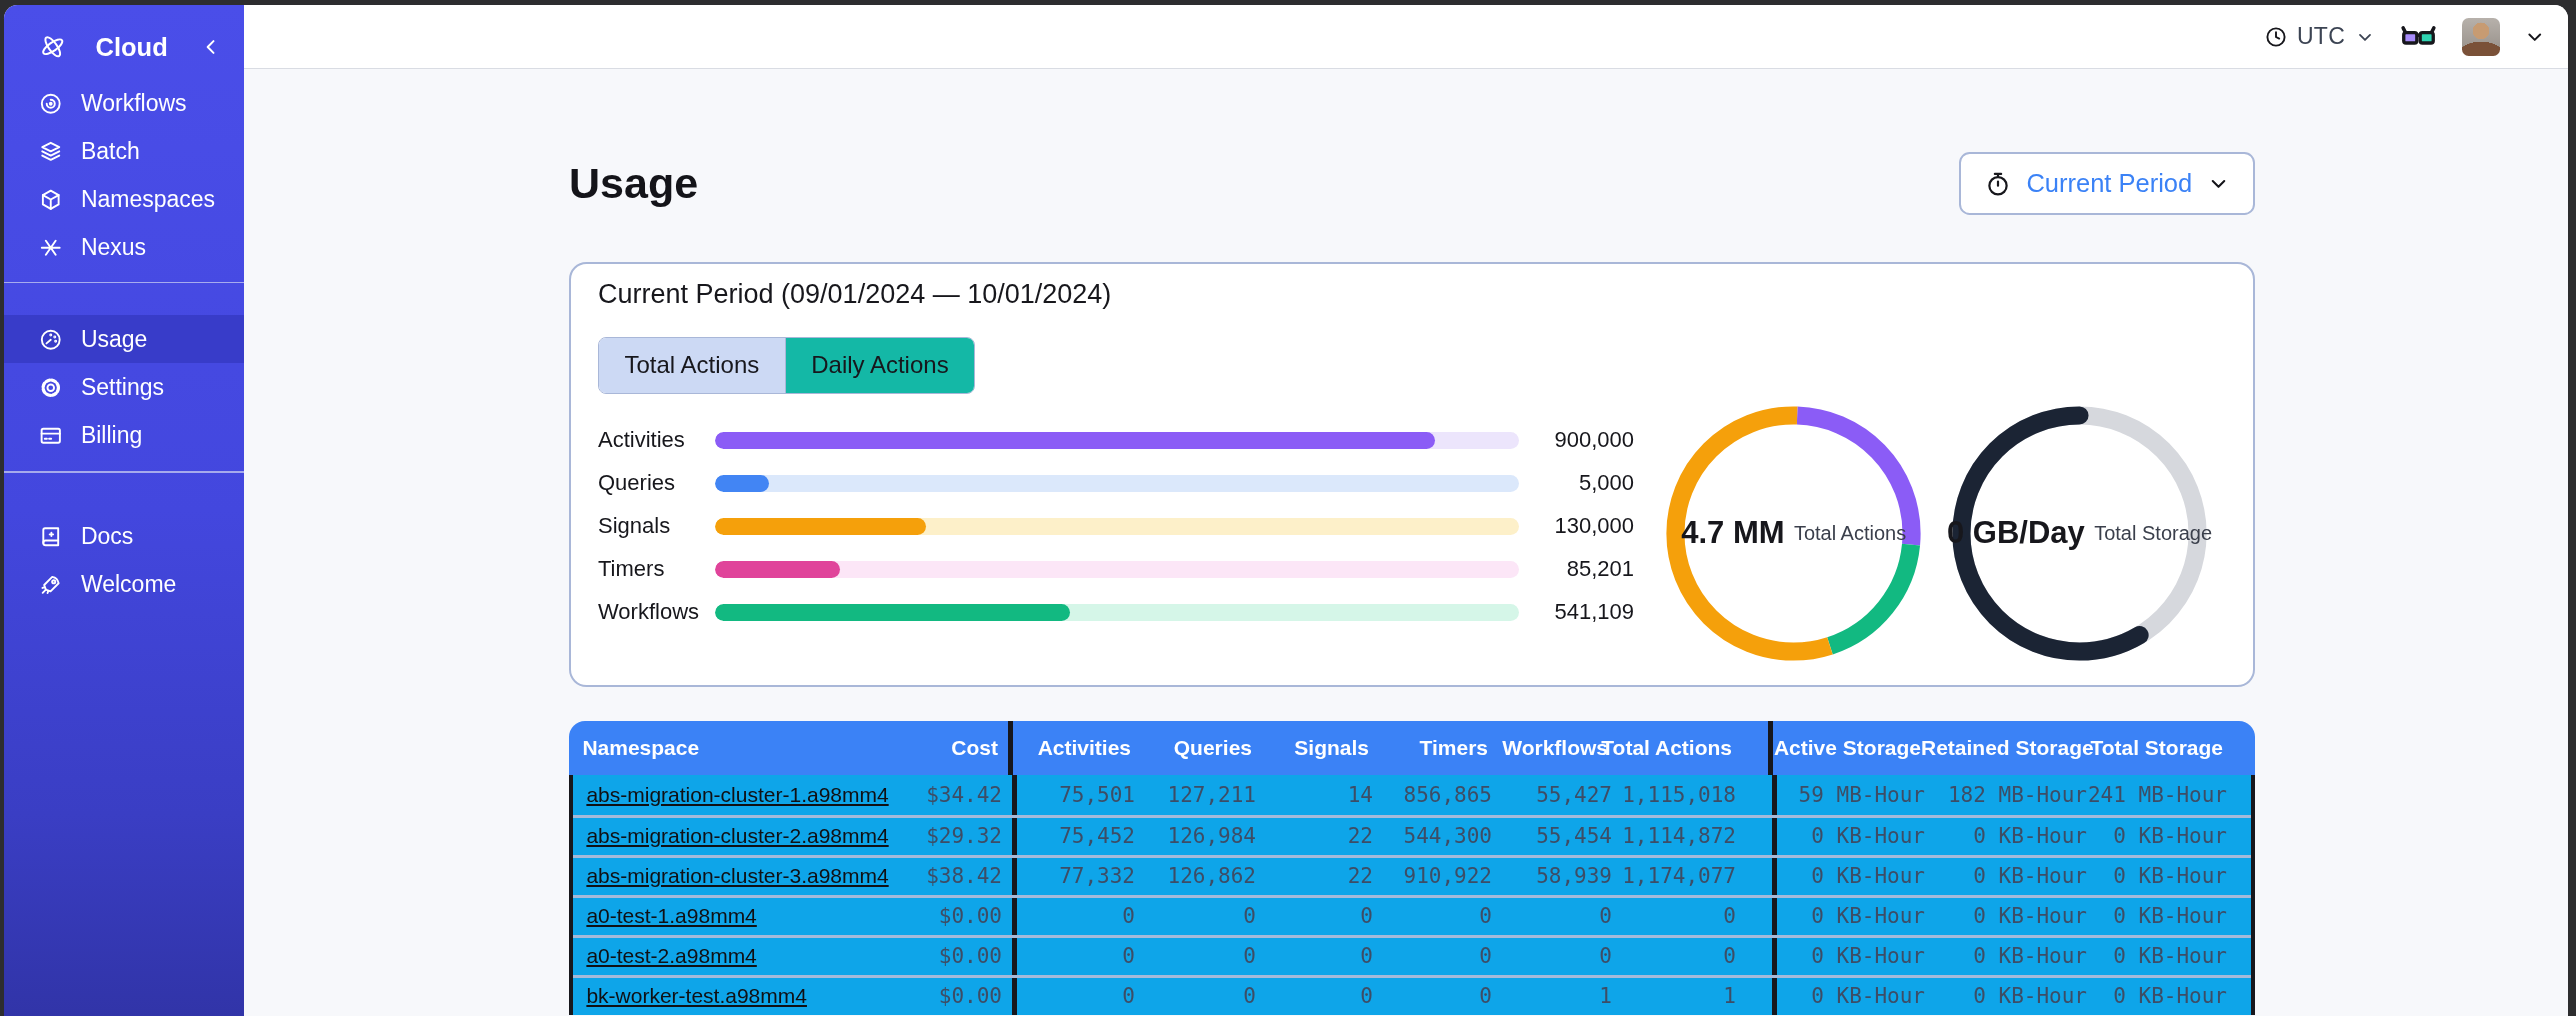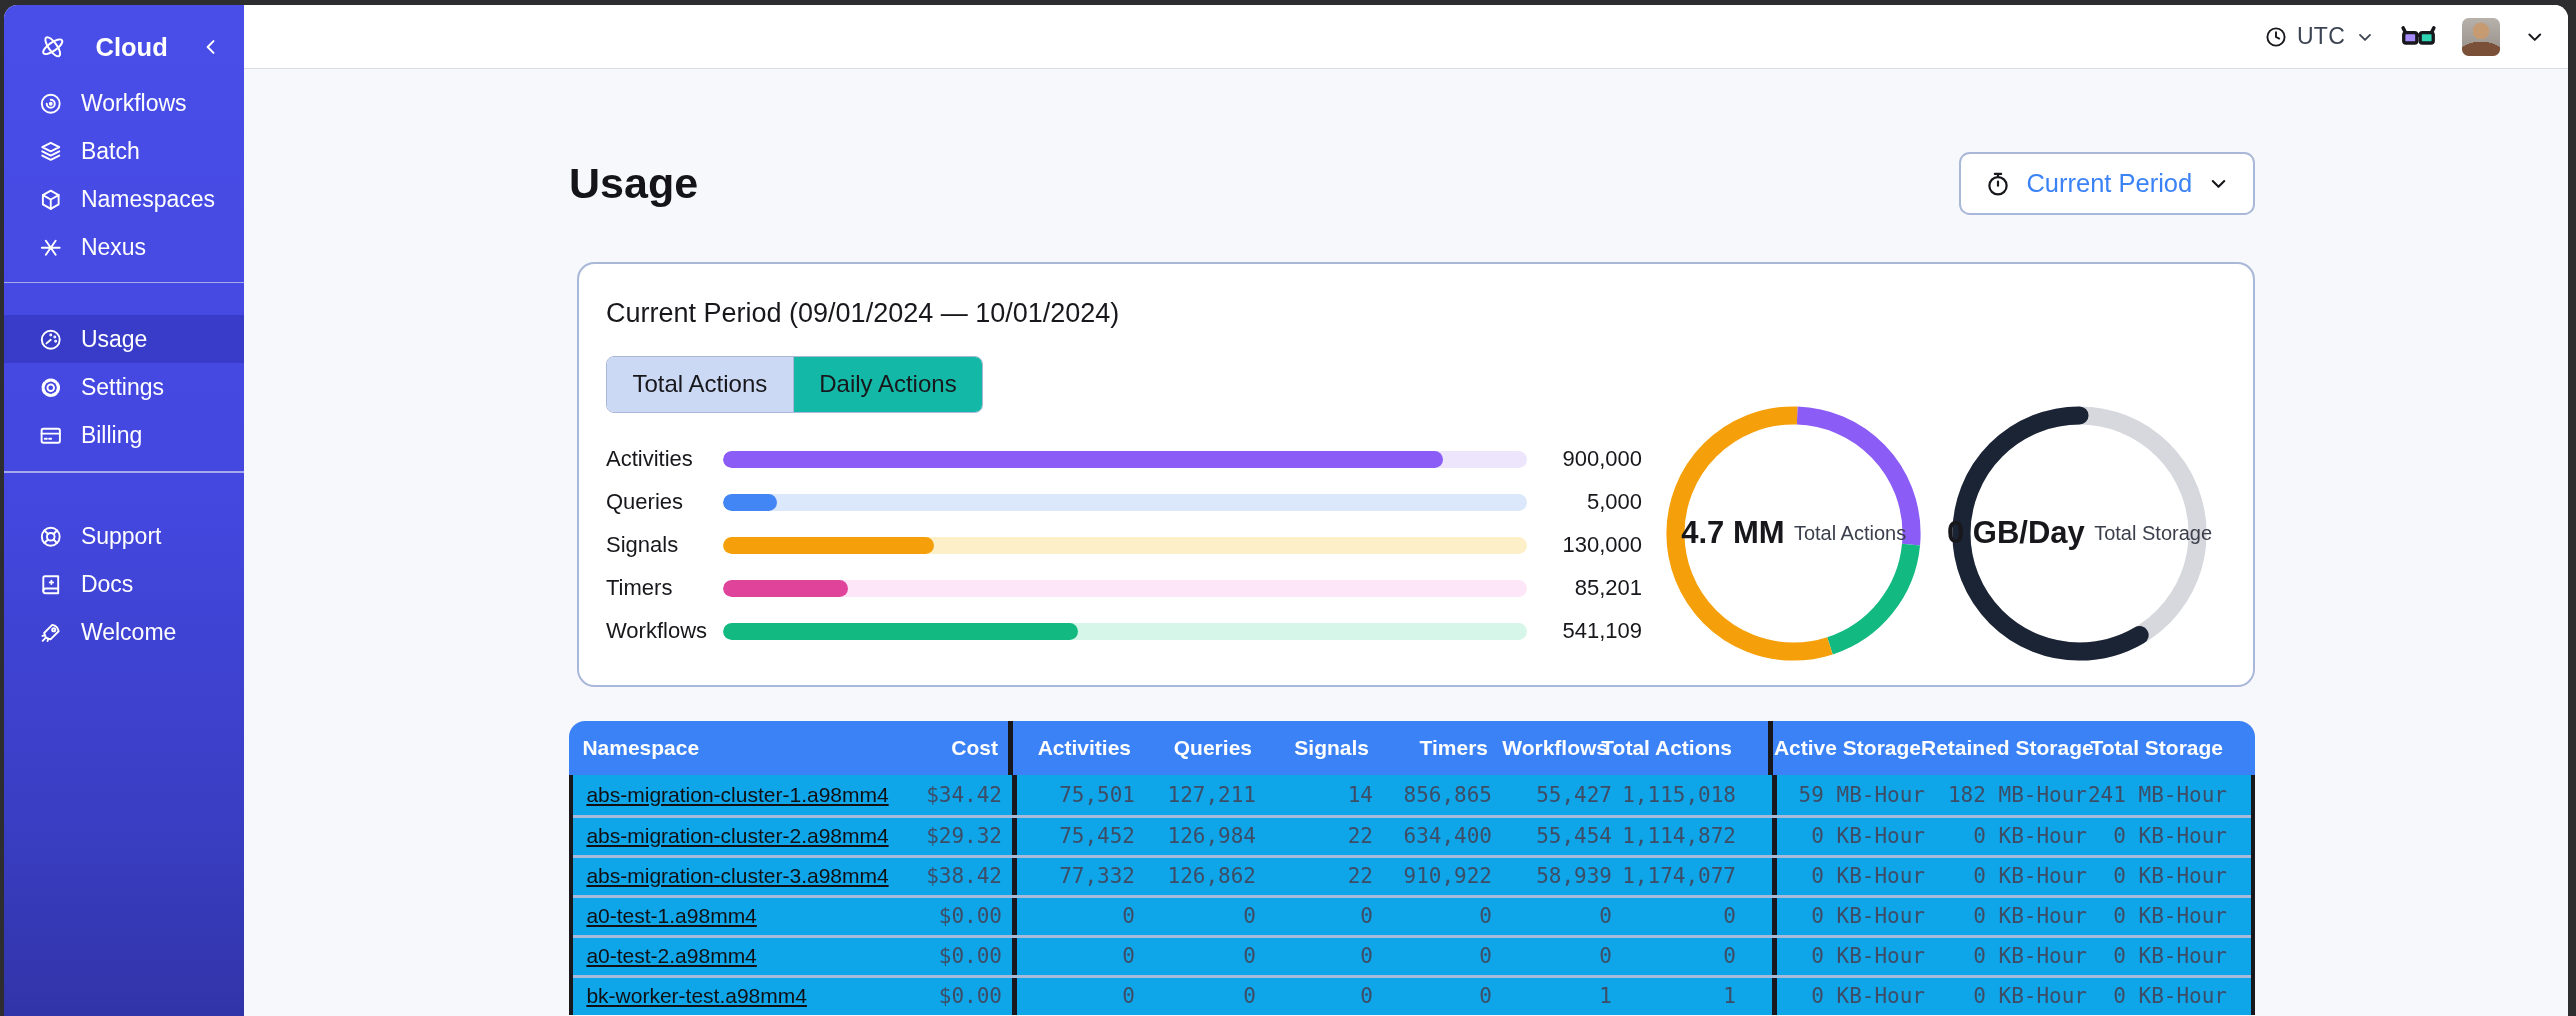--- a/index.html
+++ b/index.html
@@ -38,21 +38,21 @@
   .content { position:absolute; left:325px; top:0; width:1686px; }
 
   .title-row { display:flex; align-items:center; justify-content:space-between; margin-top:82px; }
   .page-title { font-size:43px; font-weight:600; color:#141419; }
   .period-btn { display:flex; align-items:center; gap:14.8px; background:#fff;
                 border:2px solid #a9b7d8; border-radius:10.7px; padding:14.8px 23px; cursor:pointer; }
   .period-btn .lbl { font-size:25.5px; color:#3b82f6; font-weight:500; }
 
   
   .card { position:relative; margin-top:47px; background:#fff; border:2px solid #a9b7d8;
-          border-radius:17.4px; height:425px; padding:34px 27px;margin-left:8px; }
+          border-radius:17.4px; height:425px; padding:15px 27px; }
   .card-title { font-size:27px; font-weight:500; color:#17171c; }
   .tabs { display:inline-flex; margin-top:27px; border:1.3px solid #a9b7d8; border-radius:8px;
           overflow:hidden; }
   .tab { padding:13.4px 25.5px; font-size:24px; color:#17171c; background:#14b8a6; cursor:pointer;
          border-right:1.3px solid #a9b7d8; }
   .tab:last-child { border-right:none; }
   .tab.active { background:#ccd9f4; }
 
   .bars { margin-top:38px; width:1036px; }
   .bar-row { display:flex; align-items:center; height:17.4px; margin-bottom:25.5px; }
@@ -177,30 +177,20 @@
             <svg viewBox="0 0 24 24" fill="none" stroke="#fff" stroke-width="1.8" stroke-linecap="round" stroke-linejoin="round">
               <rect x="3.4" y="5.4" width="17.2" height="13.2" rx="1.6"></rect>
               <path d="M3.4 10h17.2M6.4 14.8h2M10.4 14.8h2"></path>
             </svg>
           </span>
           <span>Billing</span>
         </div>
       </nav>
     <div class="side-divider" style="margin-top:12px"></div>
     <nav id="nav-help" class="grp3">
-        <div class="nav-item">
-          <span class="ico">
-            <svg viewBox="0 0 24 24" fill="none" stroke="#fff" stroke-width="1.8" stroke-linecap="round" stroke-linejoin="round">
-              <circle cx="12" cy="12" r="8.4"></circle>
-              <circle cx="12" cy="12" r="3.6"></circle>
-              <path d="M6.1 6.1l3.3 3.3M17.9 6.1l-3.3 3.3M17.9 17.9l-3.3-3.3M6.1 17.9l3.3-3.3"></path>
-            </svg>
-          </span>
-          <span>Support</span>
-        </div>
         <div class="nav-item">
           <span class="ico">
             <svg viewBox="0 0 24 24" fill="none" stroke="#fff" stroke-width="1.8" stroke-linecap="round" stroke-linejoin="round">
               <path d="M19 20H7.2A2.2 2.2 0 0 1 5 17.8V5.6A1.6 1.6 0 0 1 6.6 4H19v16z"></path>
               <path d="M5 17.8A2.2 2.2 0 0 1 7.2 15.6H19"></path>
               <path d="M12.6 8.2v3.2M11 9.8h3.2"></path>
             </svg>
           </span>
           <span>Docs</span>
         </div>
@@ -368,21 +358,21 @@
               <div class="cell  ">59 MB-Hour</div>
               <div class="cell  ">182 MB-Hour</div>
               <div class="cell  pad42">241 MB-Hour</div>
             </div>
             <div class="t-row">
               <div class="cell ns "><a href="#">abs-migration-cluster-2.a98mm4</a></div>
               <div class="cell  pad15 div-r">$29.32</div>
               <div class="cell  ">75,452</div>
               <div class="cell  ">126,984</div>
               <div class="cell  ">22</div>
-              <div class="cell  ">634,400</div>
+              <div class="cell  ">544,300</div>
               <div class="cell  ">55,454</div>
               <div class="cell  pad53 div-r">1,114,872</div>
               <div class="cell  ">0 KB-Hour</div>
               <div class="cell  ">0 KB-Hour</div>
               <div class="cell  pad42">0 KB-Hour</div>
             </div>
             <div class="t-row">
               <div class="cell ns "><a href="#">abs-migration-cluster-3.a98mm4</a></div>
               <div class="cell  pad15 div-r">$38.42</div>
               <div class="cell  ">77,332</div>

